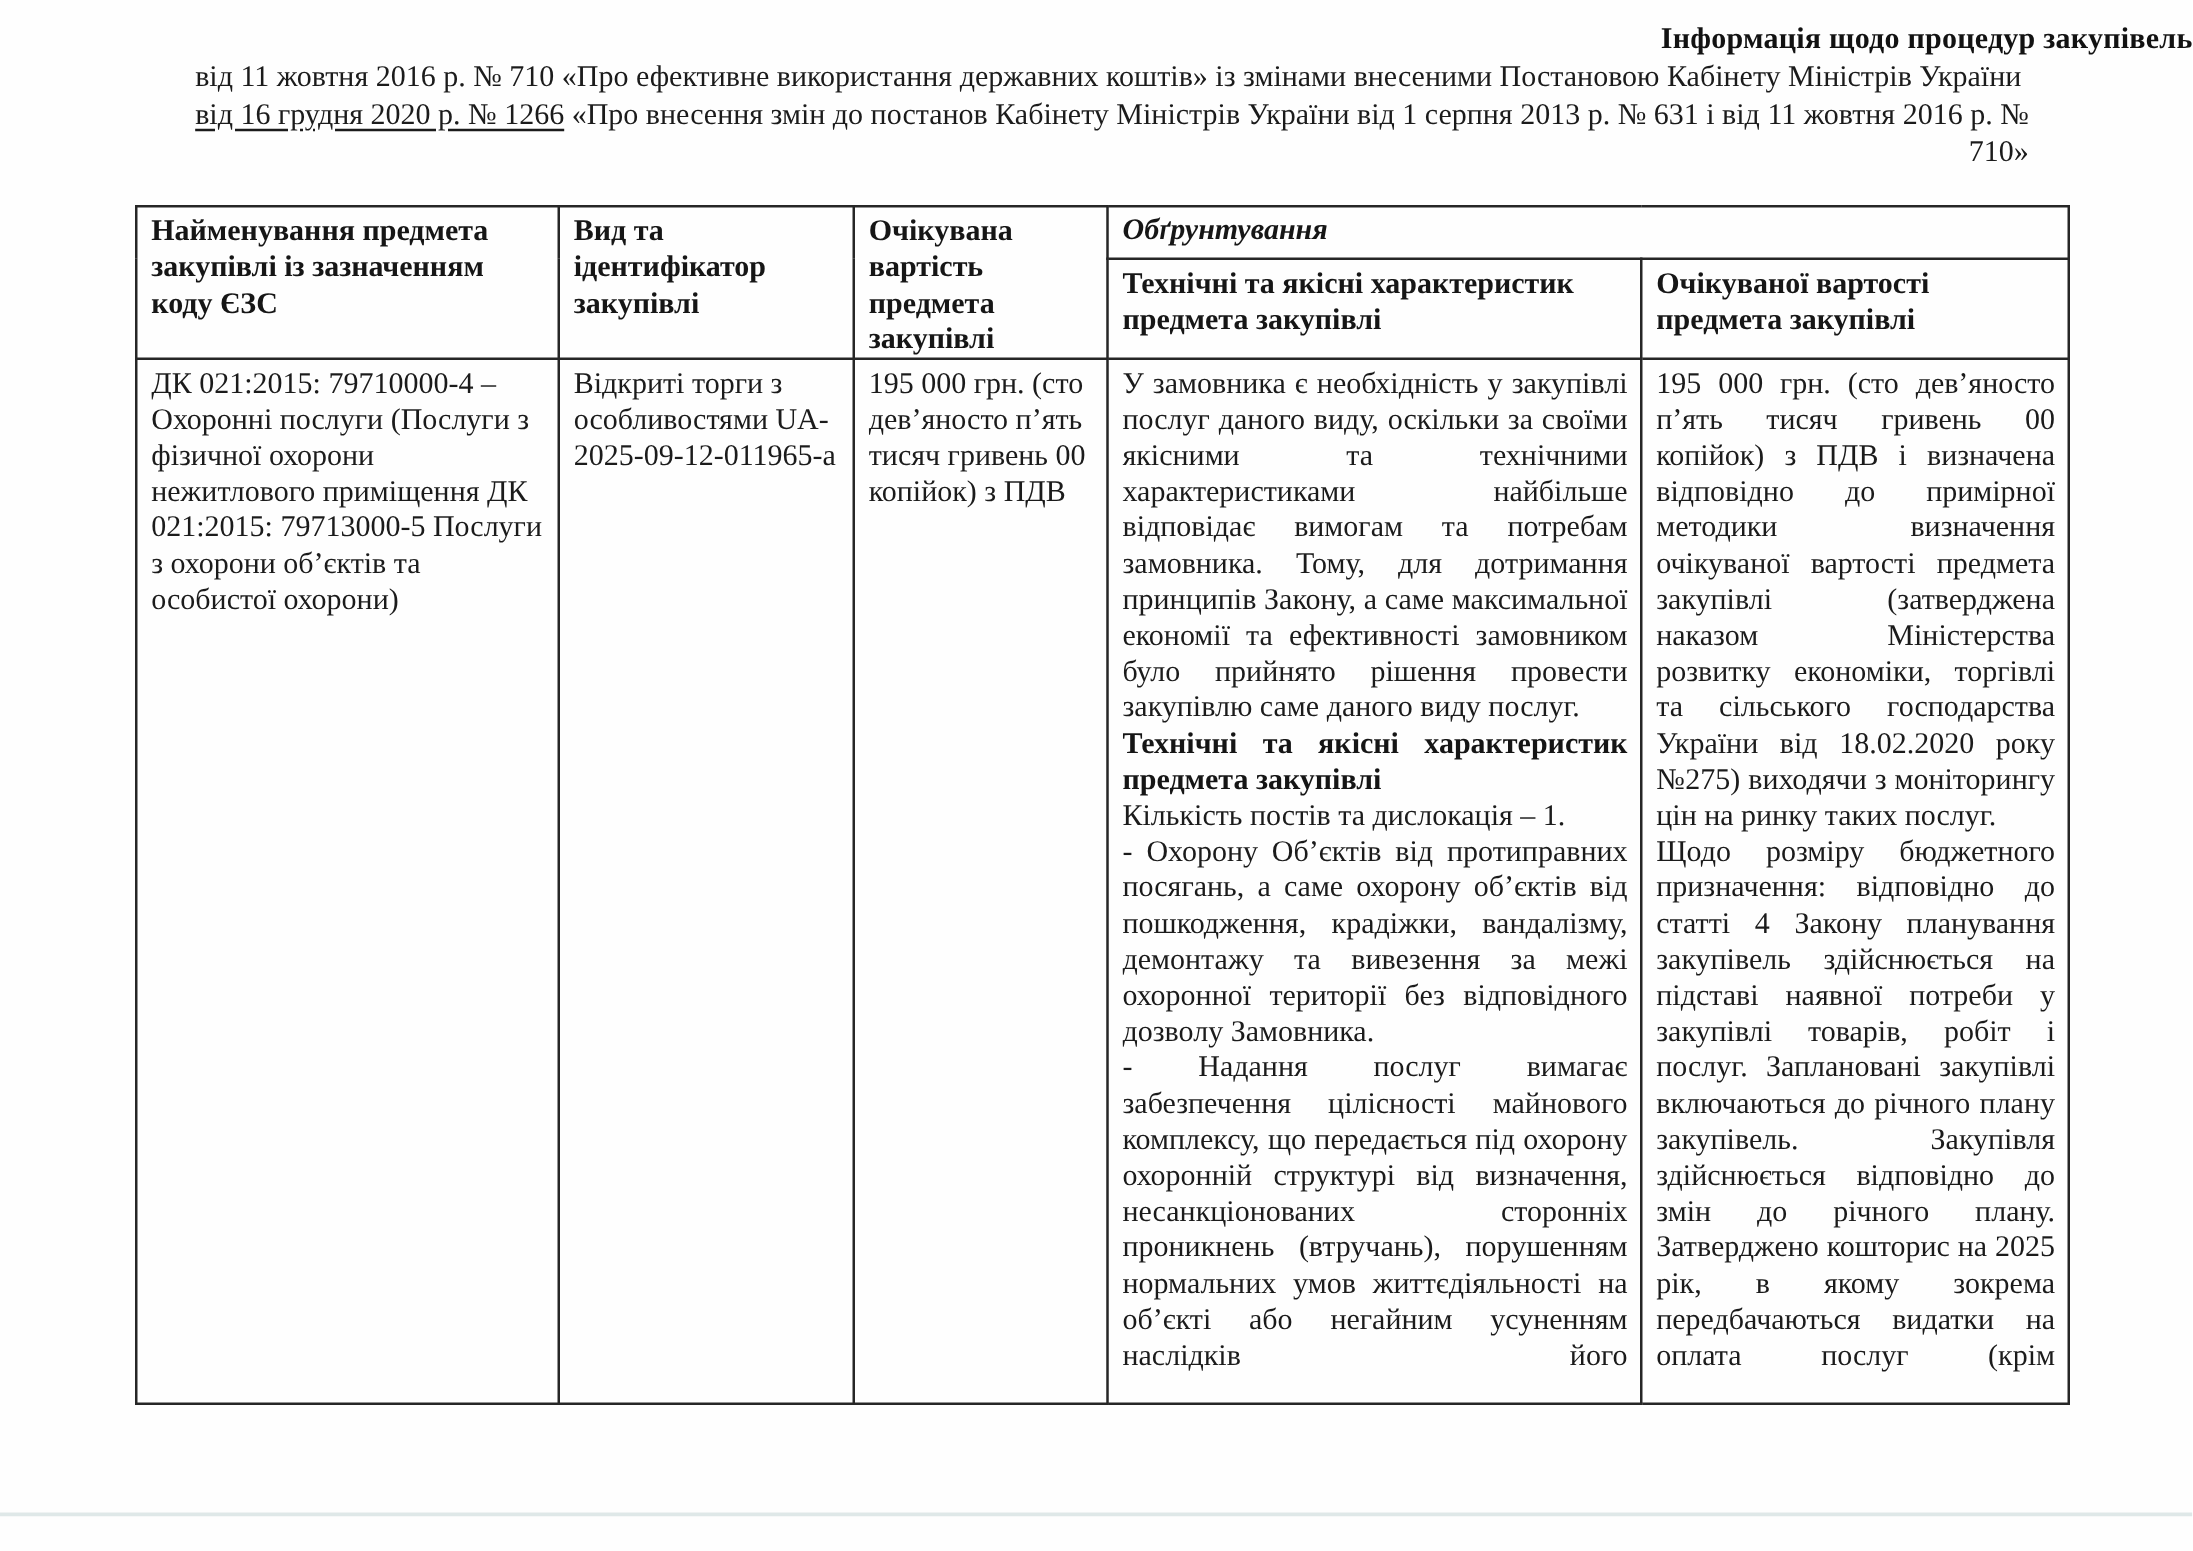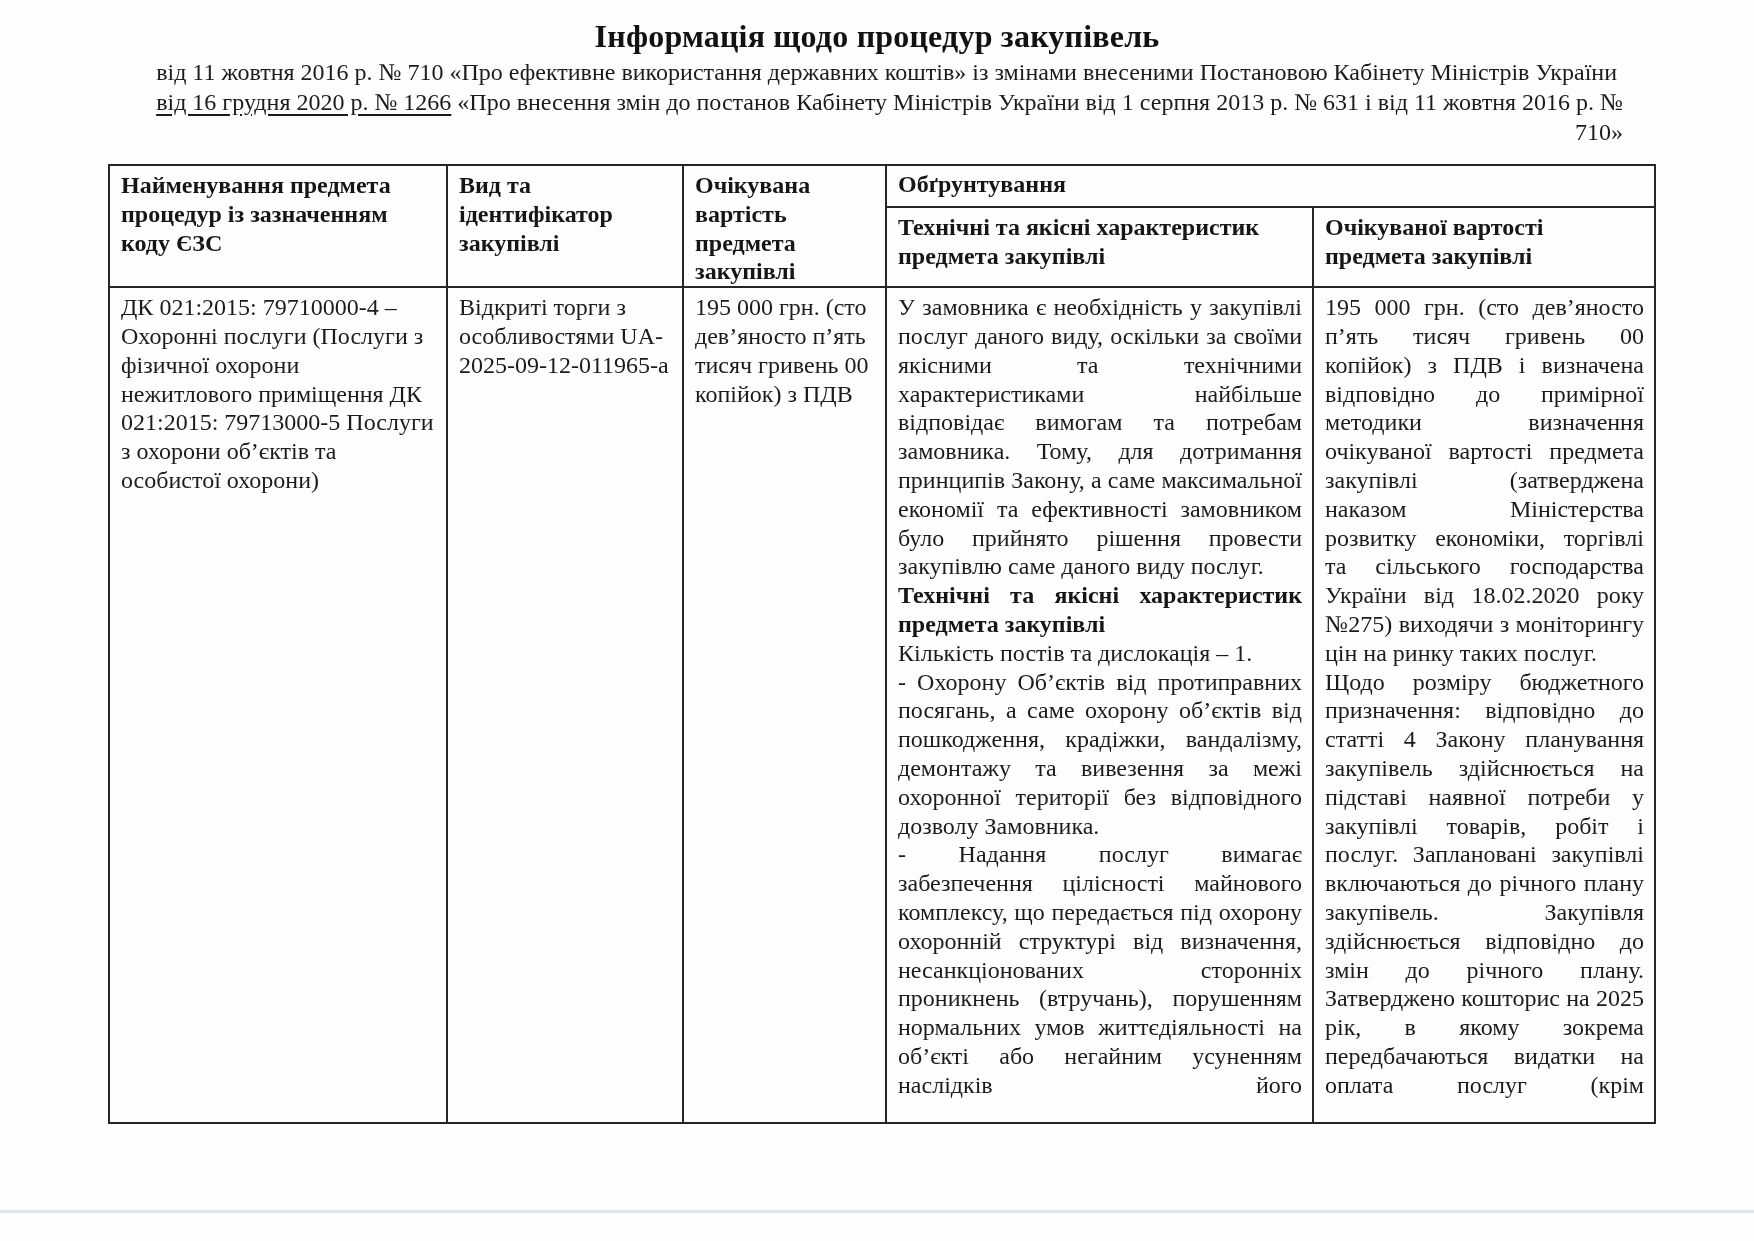--- a/index.html
+++ b/index.html
@@ -8,24 +8,25 @@
     position: relative;
     width: 1754px;
     height: 1241px;
     background: #fefefe;
     overflow: hidden;
     font-family: "Liberation Serif", "DejaVu Serif", serif;
     color: #1b1b1b;
   }
   .doc-header { padding-top: 18px; text-align: center; }
   .doc-title {
-    font-size: 32px;
+    font-size: 24px;
     font-weight: bold;
     color: #121212;
     letter-spacing: 0.2px;
+    text-align: right;
   }
   .doc-subtitle { font-size: 24px; margin-top: 3px; }
   .doc-subtitle sup { font-size: 15px; line-height: 0; }
   .doc-intro {
     width: 1492px;
     margin: 2px auto 0;
     font-size: 24px;
     line-height: 30px;
     text-align: right;
   }
@@ -41,21 +42,21 @@
   }
   .proc-table th, .proc-table td {
     border: 2px solid #262626;
     vertical-align: top;
     text-align: left;
     font-size: 24px;
     line-height: 28.8px;
     padding: 5px 10px 0 11px;
   }
   .proc-table th { font-weight: bold; color: #161616; }
-  th.group-th { height: 39px; padding-top: 4px; }
+  th.group-th { height: 39px; padding-top: 4px; font-style: italic; }
   tr.subhead-row th { height: 74px; }
   tr.body-row td { height: 836px; margin-left: 20px; }
   .clipbox { max-height: 828px; overflow: hidden; }
   td.just .para { text-align: justify; }
   .para { margin: 0; }
   .para.bold { font-weight: bold; color: #151515; }
   .para.truncated { text-align-last: justify; }
   .lead-u { text-underline-offset: 4px; }
   .scan-line {
     position: absolute;
@@ -79,21 +80,21 @@
   <table class="proc-table">
     <colgroup>
       <col style="width:338px">
       <col style="width:236px">
       <col style="width:203px">
       <col style="width:427px">
       <col style="width:342px">
     </colgroup>
     <tbody>
       <tr>
-        <th rowspan="2">Найменування предмета процедур із зазначенням коду ЄЗС</th>
+        <th rowspan="2">Найменування предмета закупівлі із зазначенням коду ЄЗС</th>
         <th rowspan="2">Вид та ідентифікатор закупівлі</th>
         <th rowspan="2">Очікувана вартість предмета закупівлі</th>
         <th colspan="2" class="group-th">Обґрунтування</th>
       </tr>
       <tr class="subhead-row">
         <th>Технічні та якісні характеристик предмета закупівлі</th>
         <th>Очікуваної вартості предмета закупівлі</th>
       </tr>
       <tr class="body-row">
         <td>

